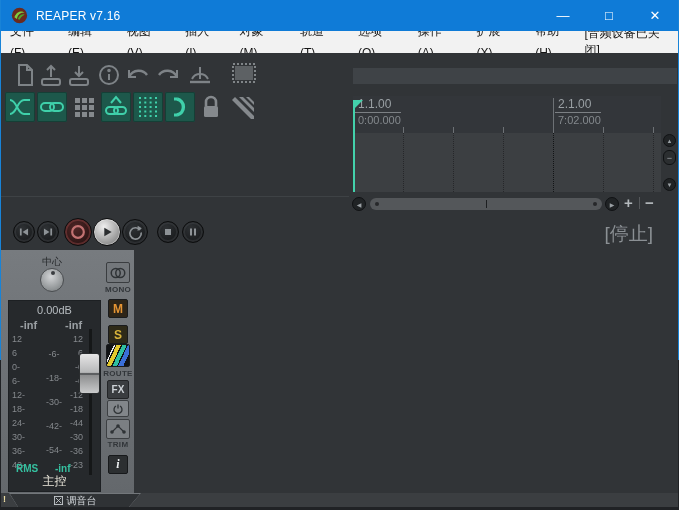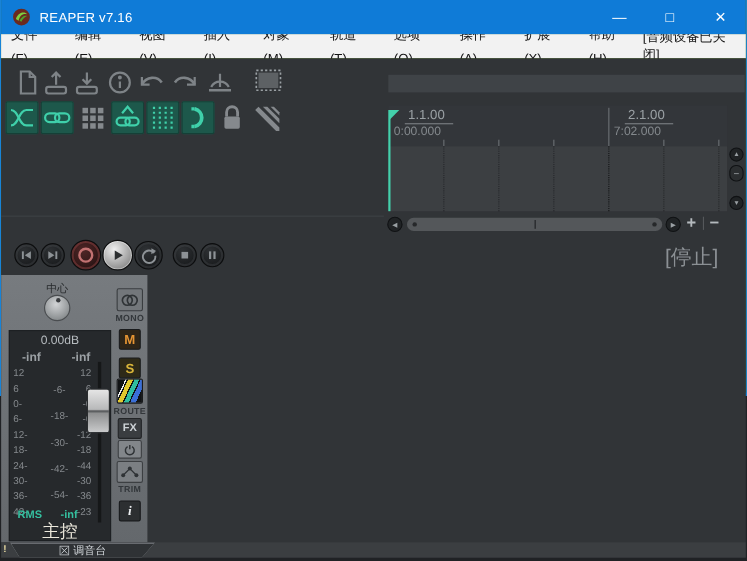--- a/index.html
+++ b/index.html
@@ -1,19 +1,19 @@
 <!DOCTYPE html>
 <html><head>
 <meta charset="utf-8">
 <style>
   * { margin:0; padding:0; box-sizing:border-box; }
   html,body { width:679px; height:510px; }
   body { font-family:"Liberation Sans", sans-serif; background:#202225; overflow:hidden; }
 
-  .window { width:679px; height:360px; background:#4d7c0f;
+  .window { width:679px; height:360px; background:#c4b5fd;
             border-left:1px solid #1883d7; border-right:1px solid #1883d7; border-bottom:3px solid #1883d7; }
 
   
   .titlebar { height:31px; background:#0f7bd7; display:flex; align-items:center; position:relative; }
   .titlebar .logo { width:17px; height:17px; margin-left:10px; }
   .titlebar .title { color:#ffffff; font-size:12px; margin-left:8px; letter-spacing:.2px; }
   .caption-btns { position:absolute; right:0; top:0; height:31px; display:flex; }
   .caption-btn { width:46px; height:31px; color:#fff; text-align:center; line-height:31px; font-size:13px; }
 
   
@@ -28,21 +28,21 @@
   
   .tb-icon { position:absolute; width:24px; height:26px; }
   .tb-btn  { position:absolute; width:30px; height:30px; border-radius:2px; display:flex; align-items:center; justify-content:center; }
   .tb-btn.on { background:#1d584b; box-shadow:inset 0 0 0 1px #153f36; }
   svg.ico { display:block; }
 
   
   .top-strip { position:absolute; left:352px; top:15px; width:324px; height:16px; background:#3f4347; }
   .ruler { position:absolute; left:352px; top:43px; width:308px; height:37px; background:#33363a; }
   .ruler-mark { position:absolute; top:1px; }
-  .ruler-beat { display:block; font-size:12px; color:#9aa0a4; border-bottom:1px solid #7c8084; padding:0 2px 1px 3px; min-width:44px;margin-left:13px; }
+  .ruler-beat { display:block; font-size:12px; color:#9aa0a4; border-bottom:1px solid #7c8084; padding:0 2px 1px 3px; min-width:44px; }
   .ruler-time { display:block; font-size:11px; color:#84898d; padding:1px 0 0 3px; }
   .ruler-tick { position:absolute; bottom:0; width:1px; height:6px; background:#6d7175; }
   .measure-line { position:absolute; top:2px; bottom:0; width:1px; background:#6d7175; }
   .arrange { position:absolute; left:352px; top:80px; width:308px; height:59px; background:#3c3f42; }
   .gridline { position:absolute; top:0; bottom:0; width:0; border-left:1px dotted rgba(10,12,14,.45); }
   .gridline.major { border-left:1px dotted #121416; }
   .edit-cursor { position:absolute; left:352px; top:47px; width:2px; height:92px; background:#43d1ab; }
   .cursor-flag { position:absolute; left:353px; top:47px; width:0; height:0;
                  border-top:9px solid #43d1ab; border-right:9px solid transparent; }
 
@@ -83,21 +83,21 @@
           background:radial-gradient(circle at 45% 35%, #d2d4d6, #8e9294 70%, #6a6e70);
           border:1px solid #4a4d50; }
   .knob-dot { position:absolute; left:10px; top:2px; width:4px; height:4px; border-radius:50%; background:#3a3d40; }
 
   .meterbox { position:absolute; left:7px; top:50px; width:93px; height:192px; background:#26292c; border:1px solid #1d2023; }
   .vol-label { position:absolute; left:0; top:3px; width:100%; text-align:center; font-size:11px; color:#b7bcc0; }
   .peak { position:absolute; top:18px; font-size:11px; font-weight:bold; color:#9ba0a4; }
   .scale span { position:absolute; font-size:9px; color:#85898d; }
   .rms-label { position:absolute; left:7px; top:162px; font-size:10px; font-weight:bold; color:#35c0a0; }
   .rms-value { position:absolute; left:46px; top:162px; font-size:10px; font-weight:bold; color:#35c0a0; }
-  .master-name { position:absolute; left:0; top:172px; width:100%; text-align:center; font-size:16px; color:#ece8dc; }
+  .master-name { position:absolute; left:0; top:172px; width:100%; text-align:center; font-size:12px; color:#ece8dc; }
   .fader-track { position:absolute; left:80px; top:28px; width:3px; height:146px; background:#151718; }
   .fader-handle { position:absolute; left:70px; top:52px; width:21px; height:41px; border-radius:3px;
                   background:linear-gradient(#e6e6e6, #b9babb 45%, #8e8f90 55%, #c9cacb);
                   border:1px solid #2a2d2f; }
   .fader-line { position:absolute; left:0; top:19px; width:100%; height:2px; background:#5d5f61; }
 
   .strip-btn { position:absolute; display:flex; align-items:center; justify-content:center; border-radius:2px; }
   .strip-label { position:absolute; text-align:center; font-size:8px; font-weight:bold; color:#32363a; letter-spacing:.3px; }
   .btn-mono { left:105px; top:12px; width:24px; height:21px; background:#73777b; border:1px solid #3a3d40; }
   .btn-mute { left:107px; top:49px; width:20px; height:19px; background:#2e2518; border:1px solid #191b1d;

